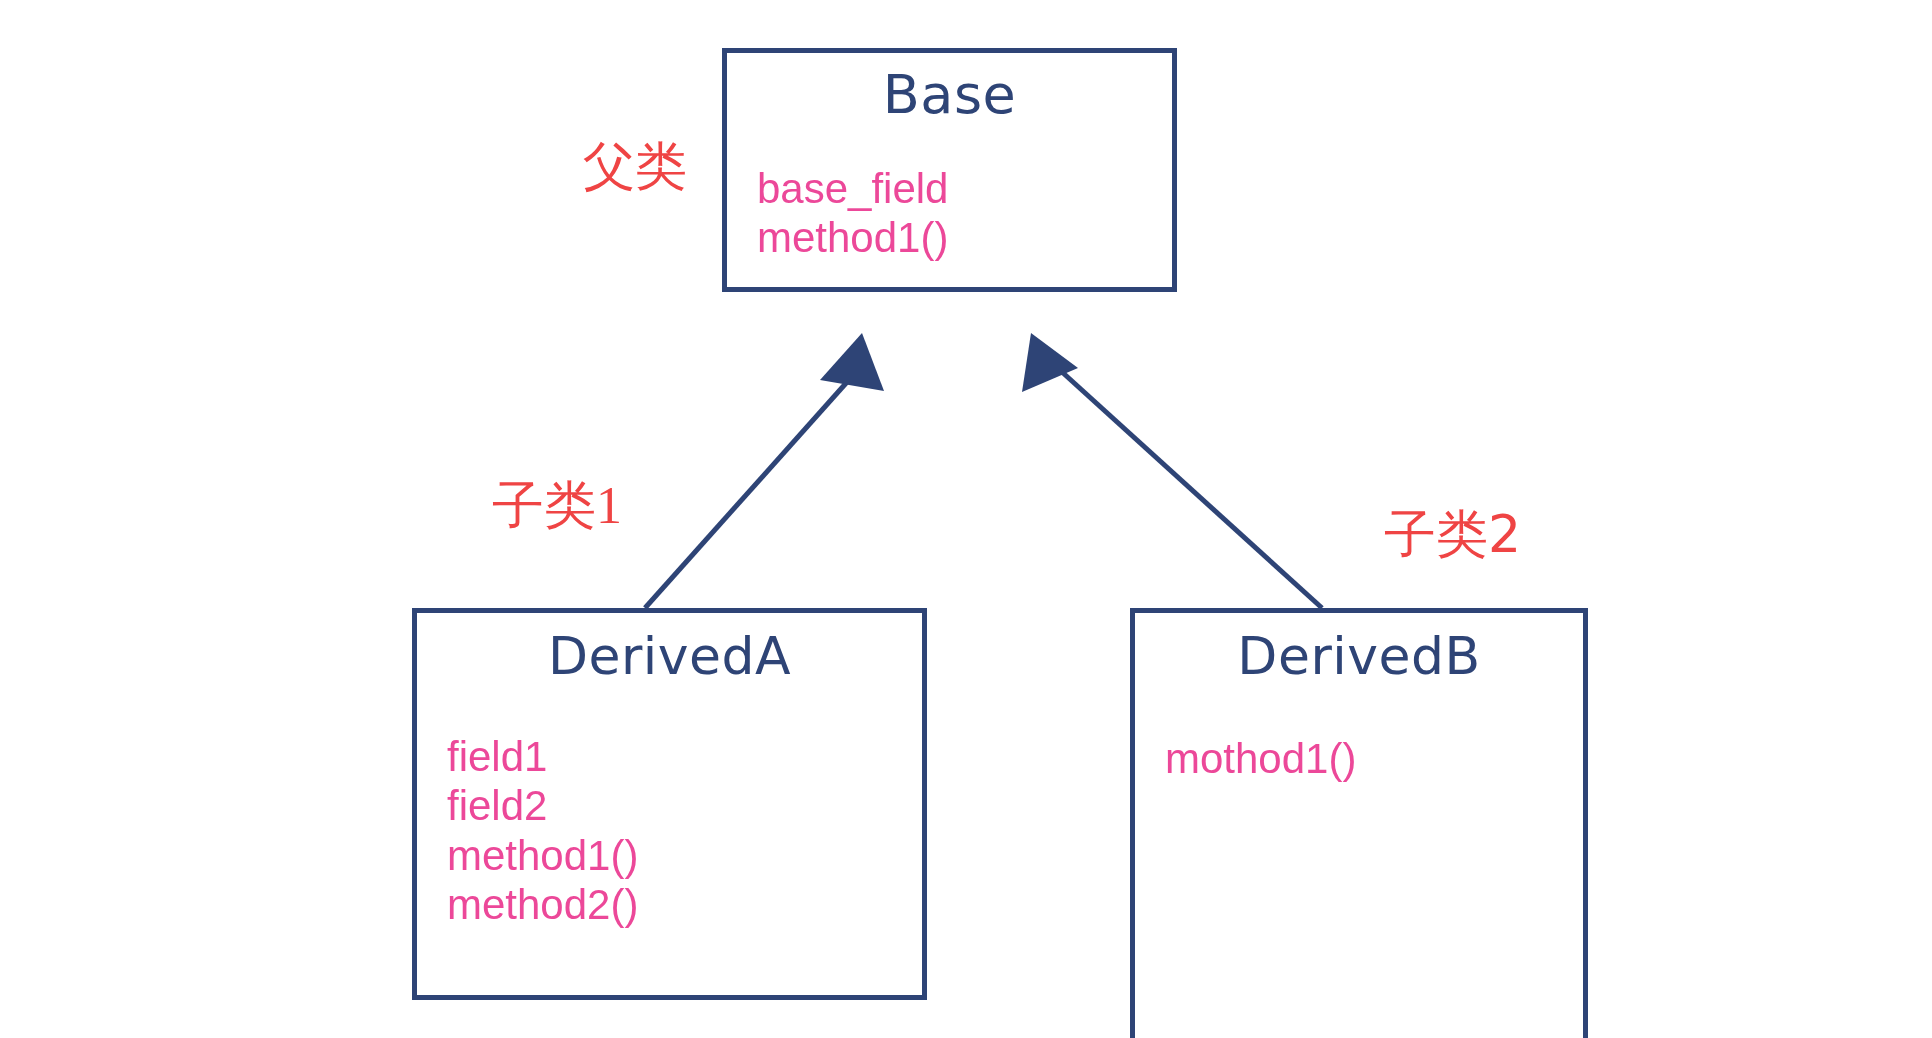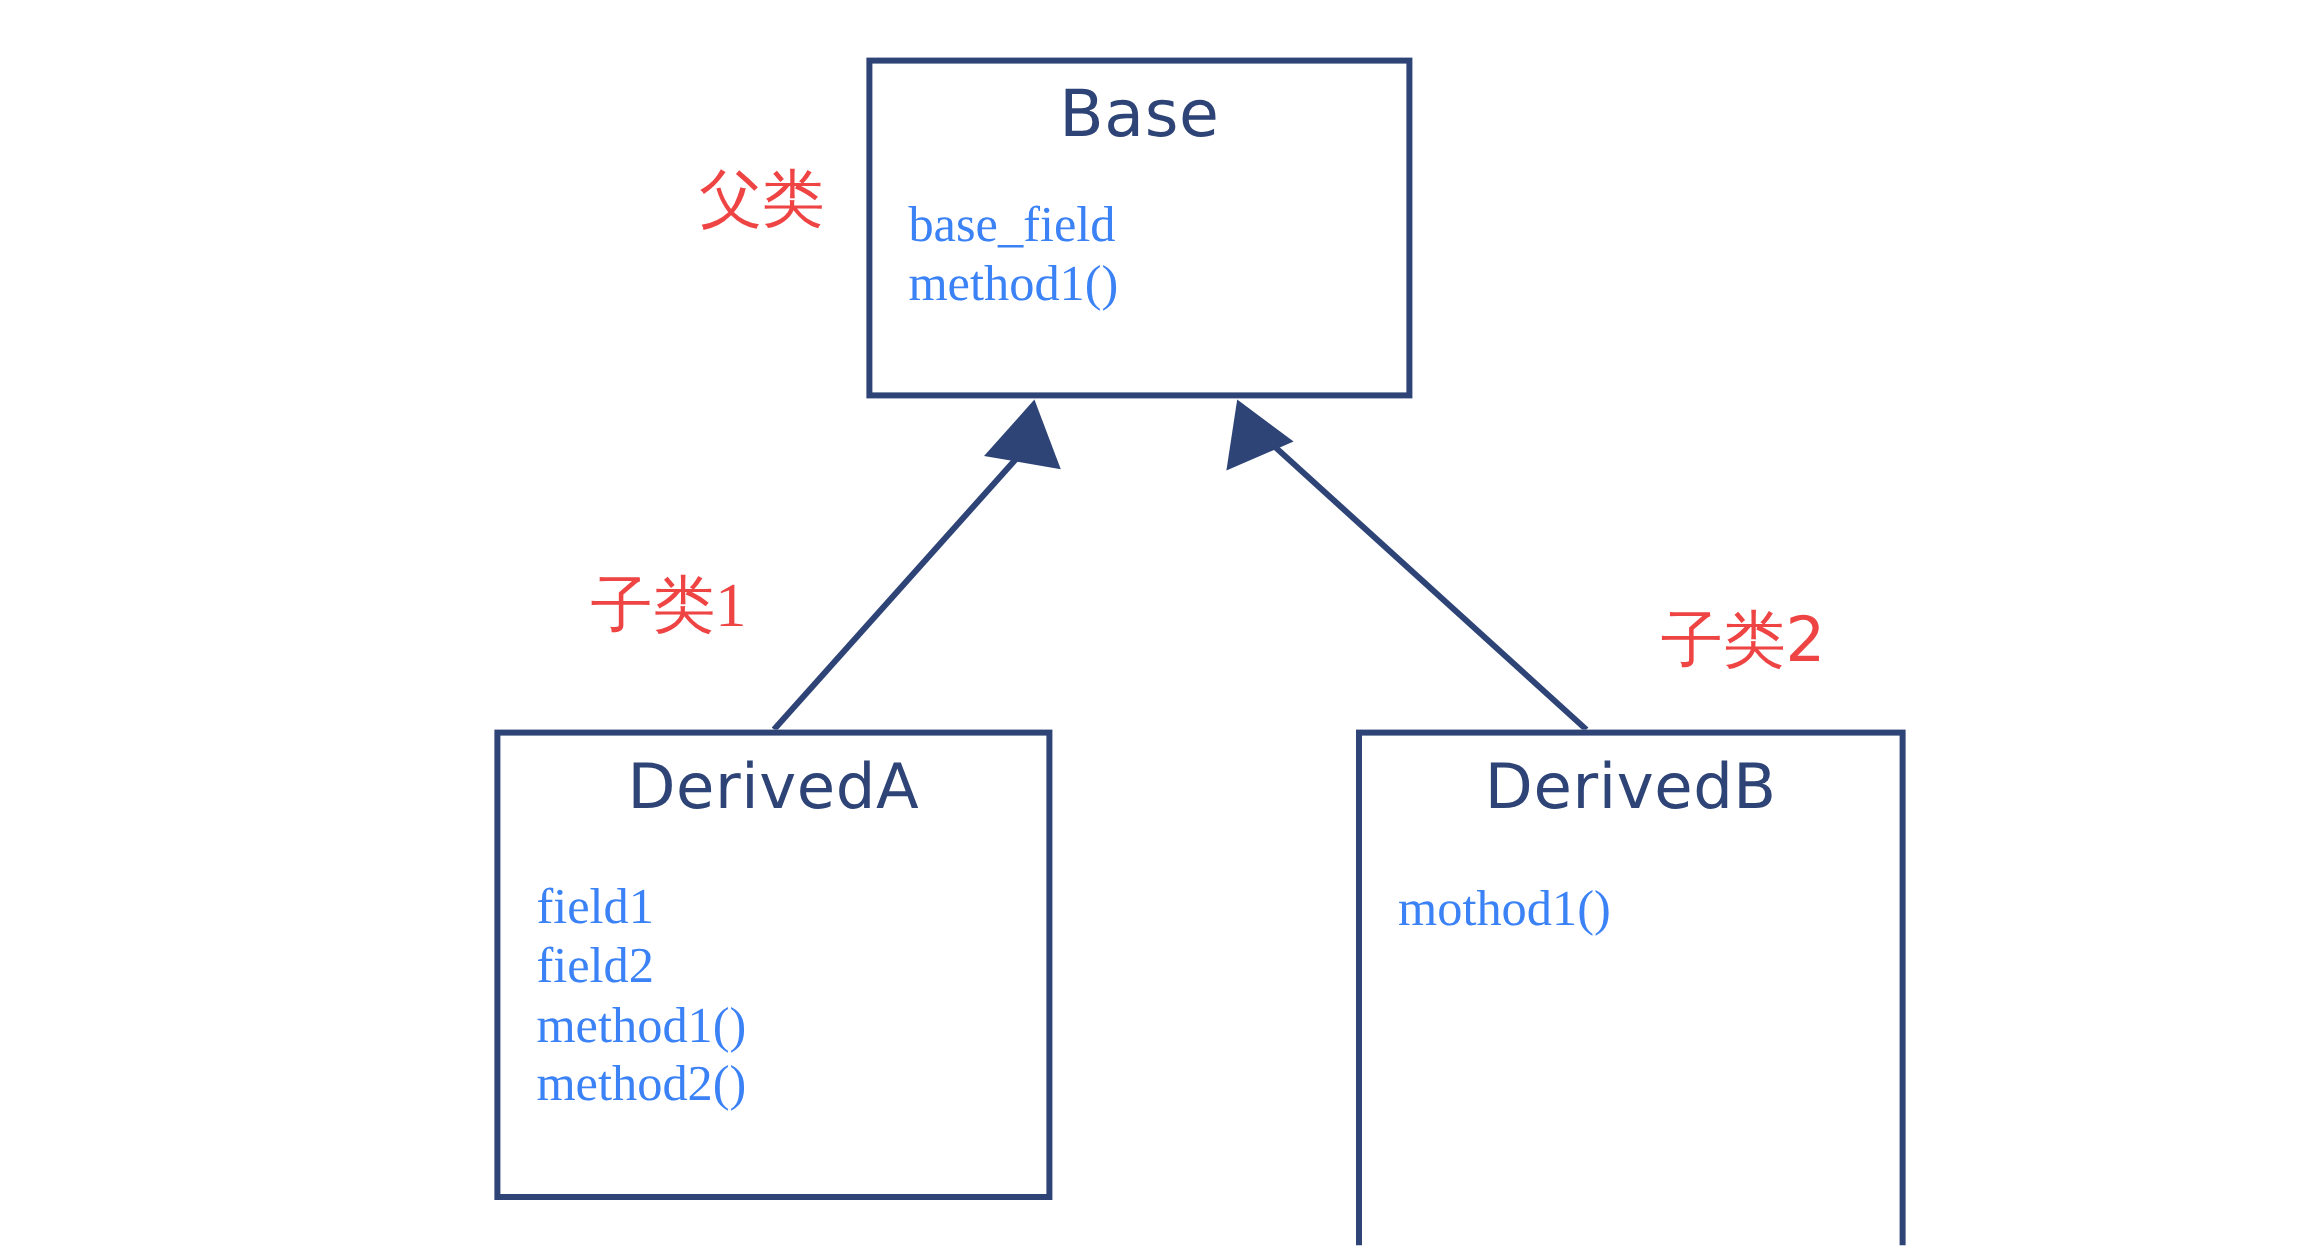--- a/index.html
+++ b/index.html
@@ -29,37 +29,37 @@
   .class-title {
     text-align: center;
     color: #2e4476;
     font-size: 52px;
     line-height: 1.05;
     letter-spacing: 0.5px;
     font-family: "DejaVu Sans", "Liberation Sans", sans-serif;
     white-space: nowrap;
   }
   .members {
-    color: #3b82f6;
+    color: #ec4899;
     font-size: 42px;
     line-height: 1.18;
-    font-family: Liberation Serif, serif;
+    font-family: Liberation Sans, sans-serif;
     white-space: nowrap;
   }
   .member-line {
     display: block;
   }
 
   
-  #box-base { left: 722px; top: 48px; width: 455px; height: 284px; }
+  #box-base { left: 722px; top: 48px; width: 455px; height: 244px; }
   #box-base .class-title { margin-top: 14px; font-size: 54px; }
   #box-base .members { margin-top: 40px; margin-left: 30px; }
 
   
-  #box-derived-a { left: 412px; top: 608px; width: 465px; height: 392px; }
+  #box-derived-a { left: 412px; top: 608px; width: 515px; height: 392px; }
   #box-derived-a .class-title { margin-top: 16px; }
   #box-derived-a .members { margin-top: 48px; margin-left: 30px; }
 
   
   #box-derived-b { left: 1130px; top: 608px; width: 458px; height: 440px; }
   #box-derived-b .class-title { margin-top: 16px; }
   #box-derived-b .members { margin-top: 50px; margin-left: 30px; }
 
   
   .annotation {

